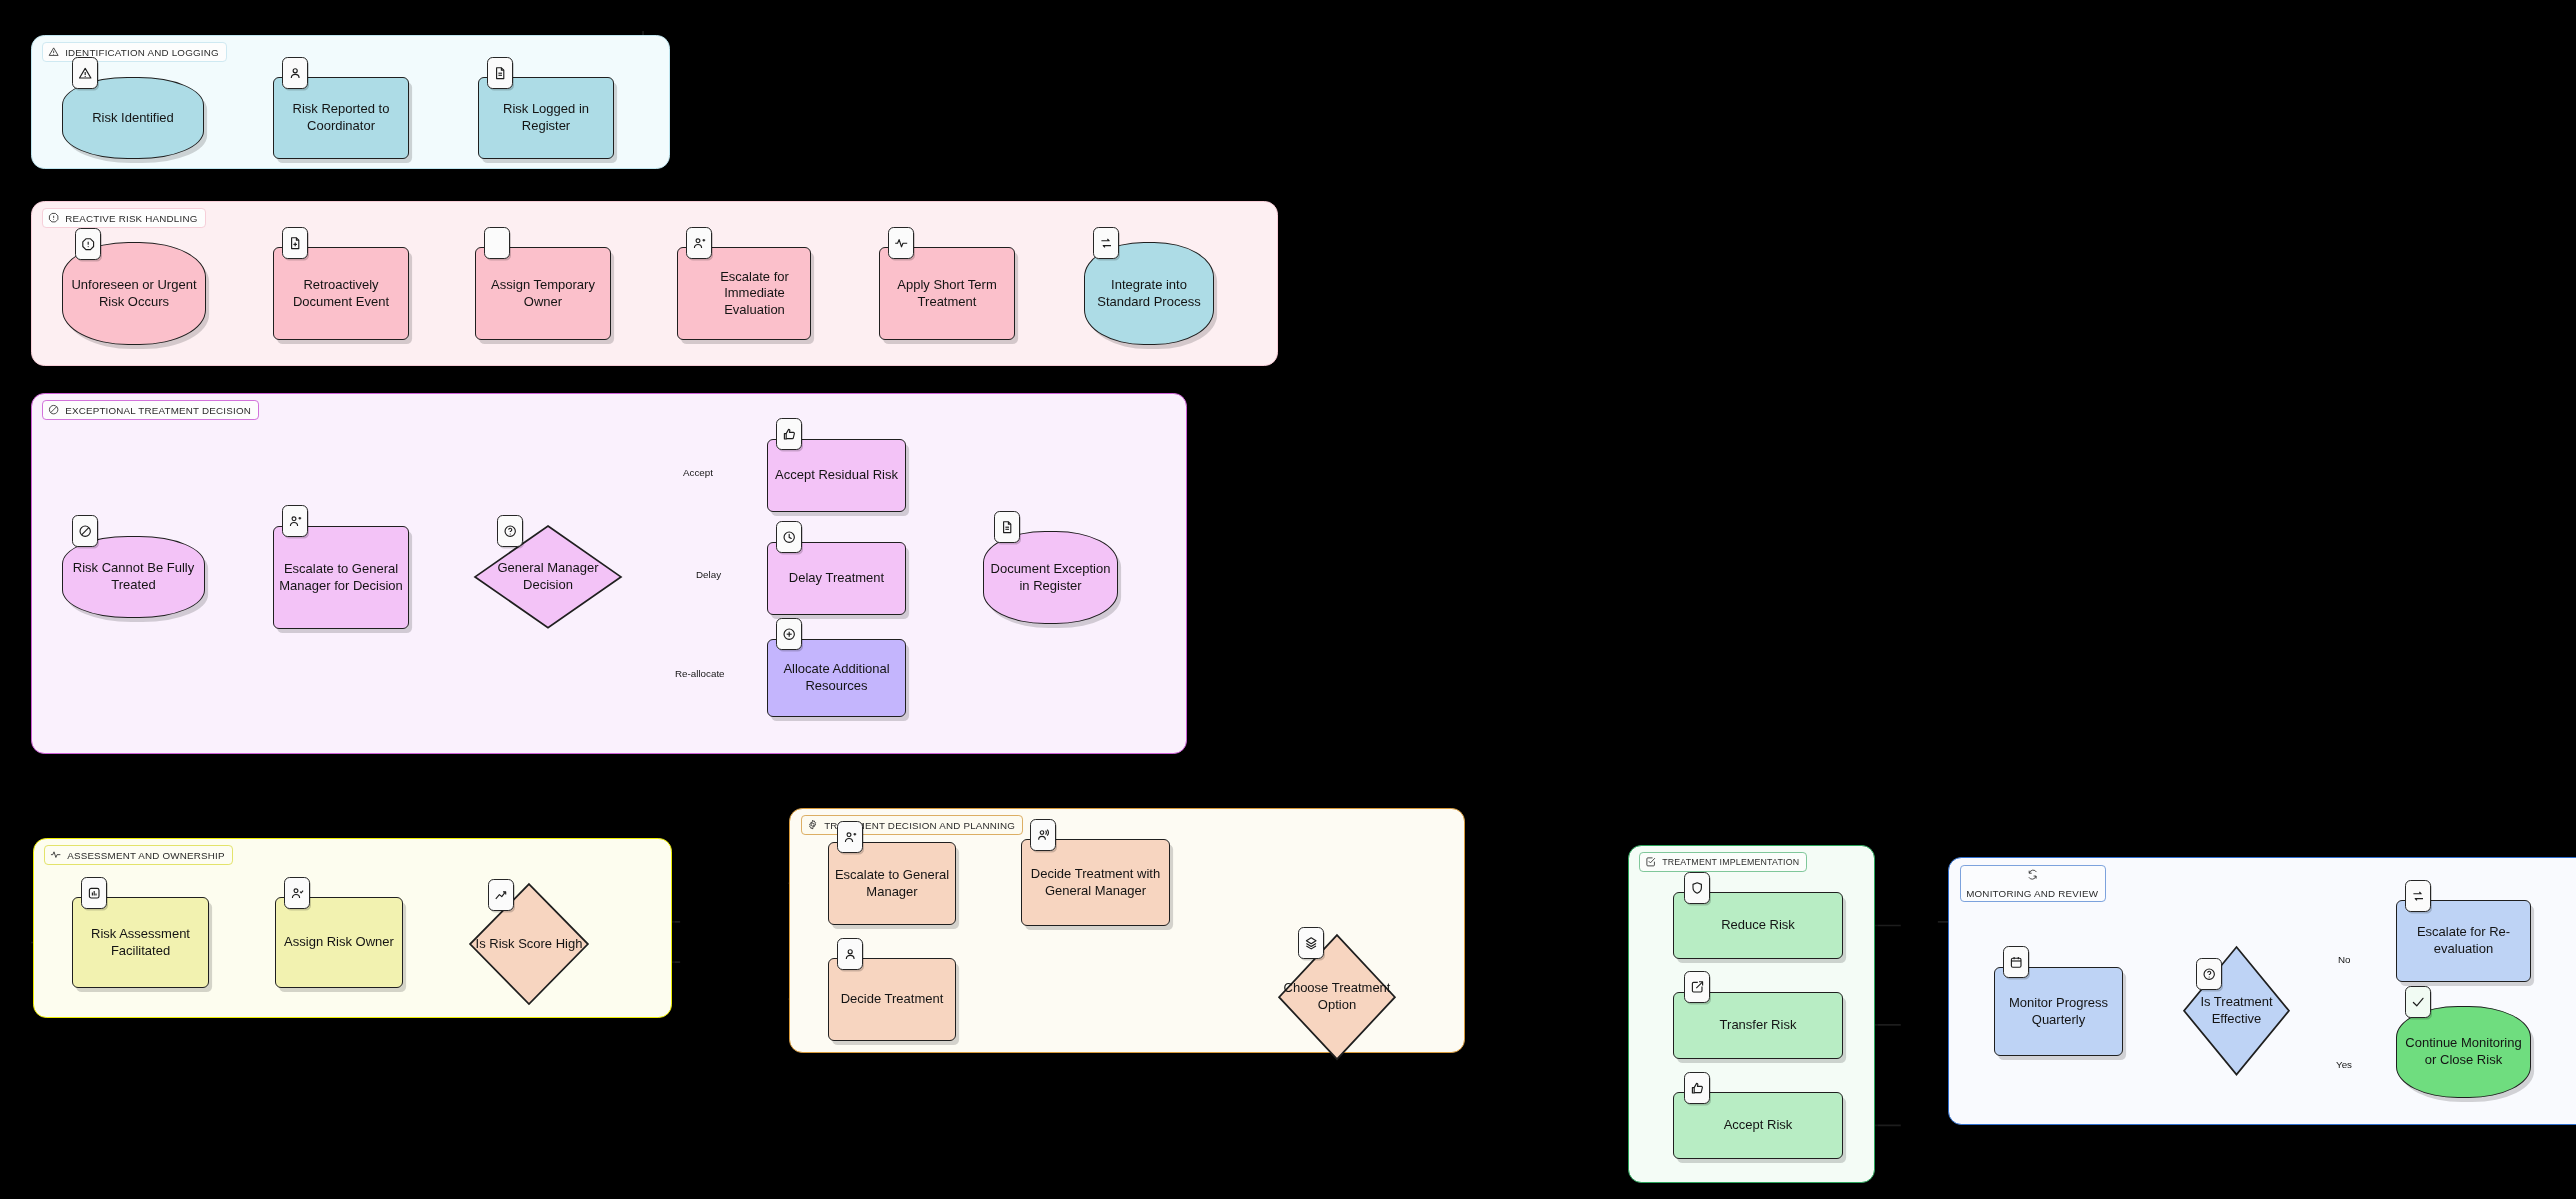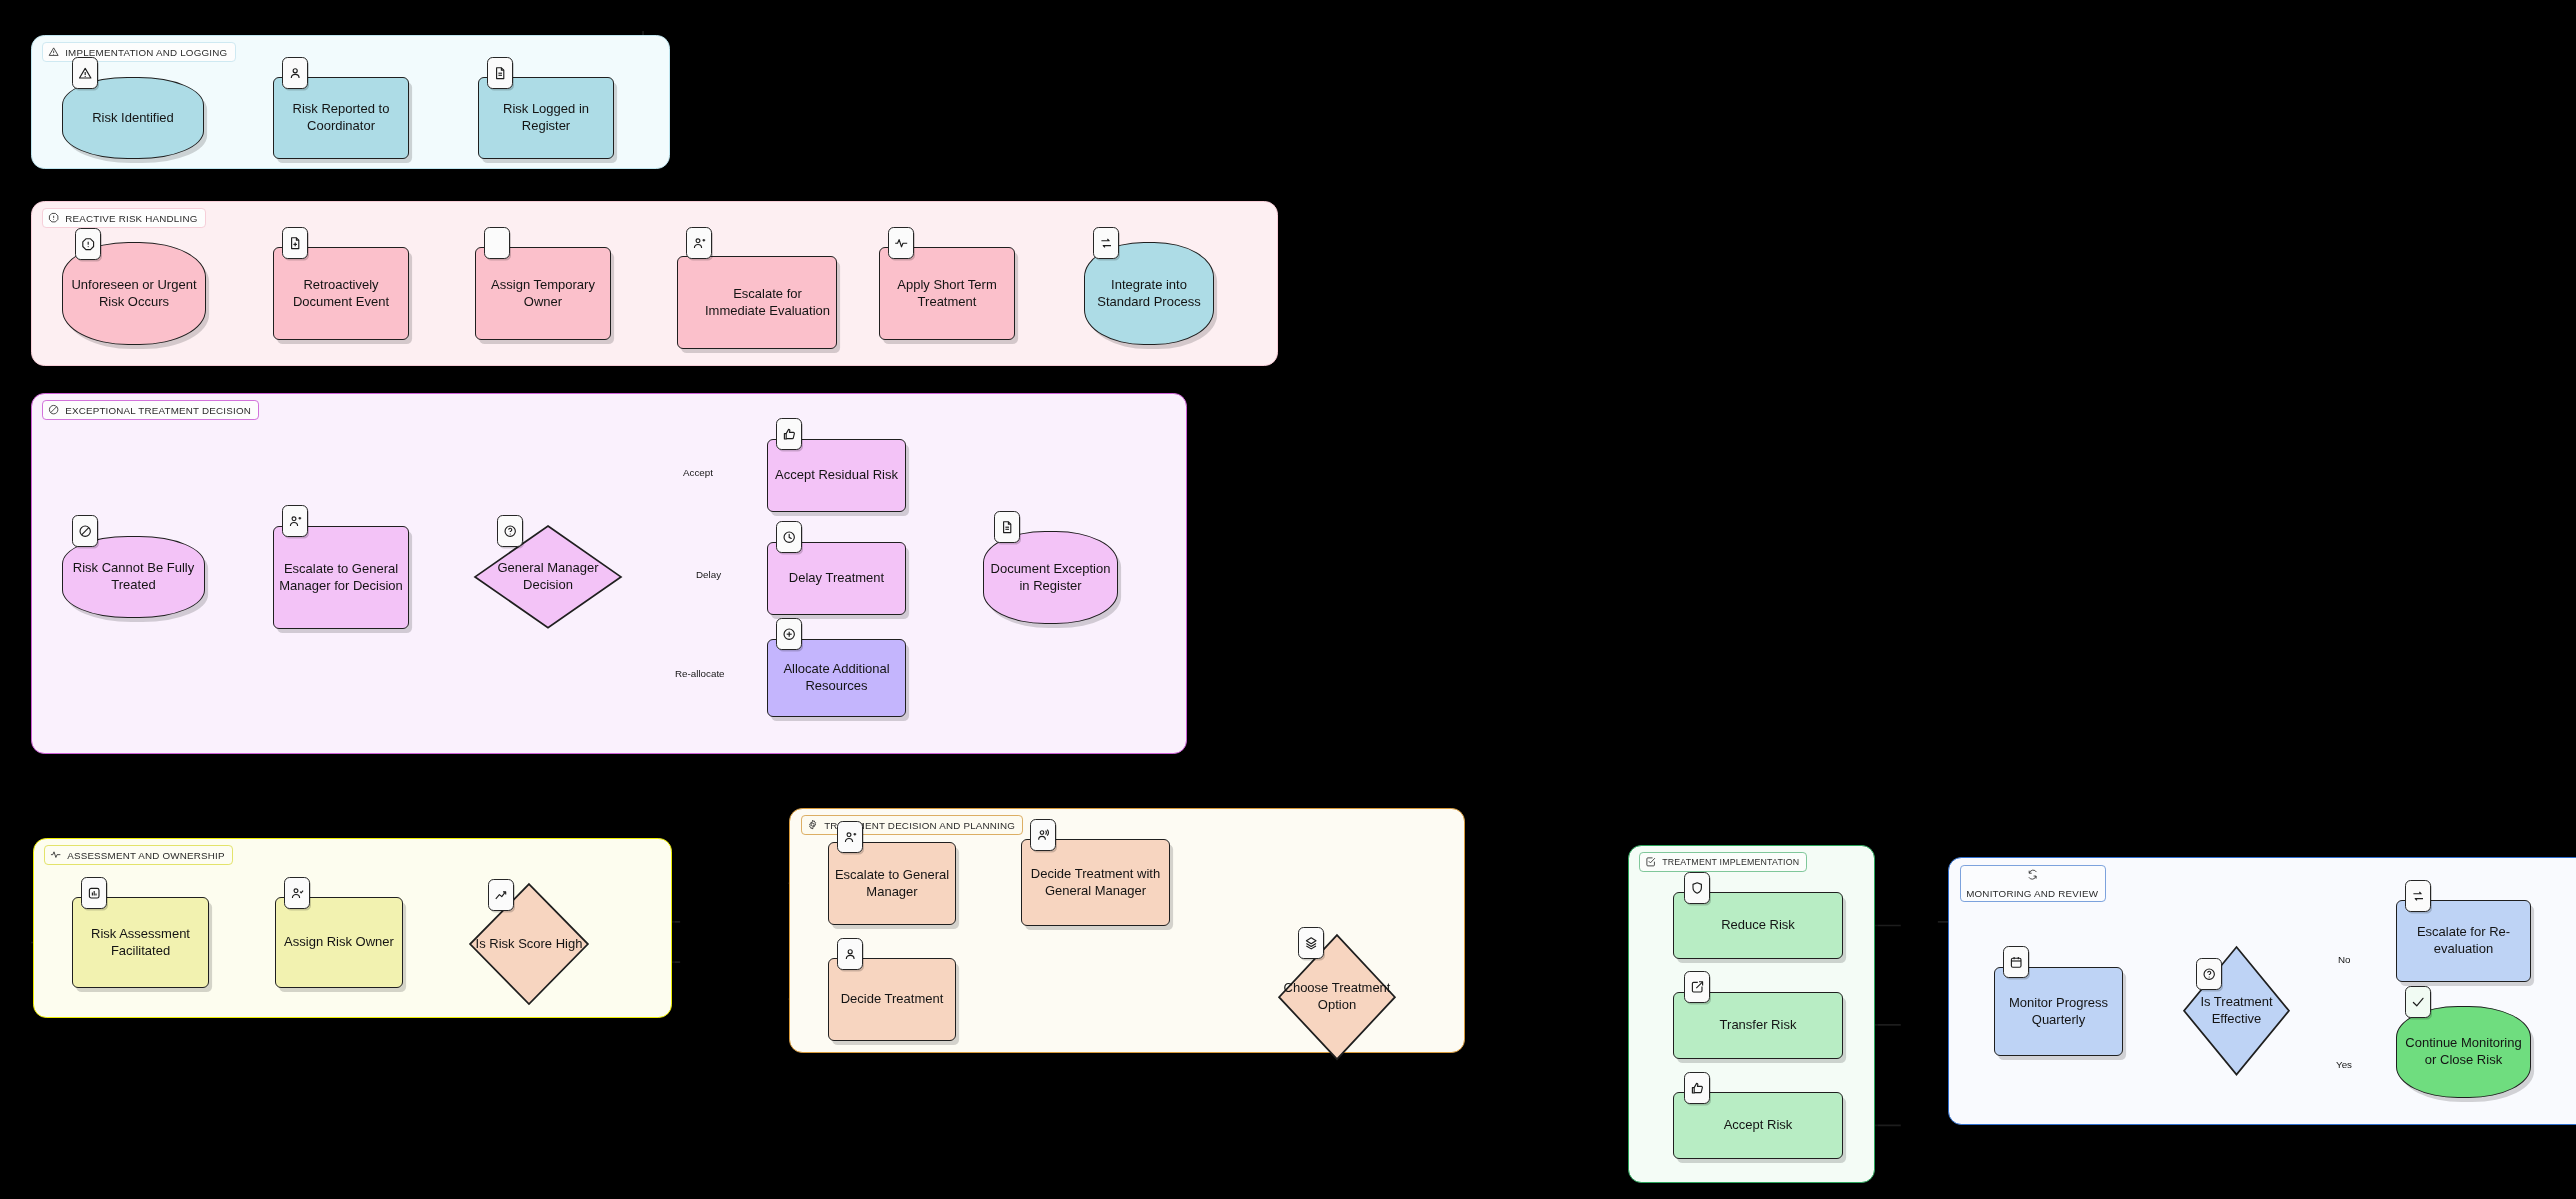--- a/index.html
+++ b/index.html
@@ -125,21 +125,21 @@
   <div class="sg-shadow" style="left:34px;top:39px;width:639px;height:134px;"></div>
   <div class="sg" style="left:31px;top:35px;width:639px;height:134px;background:#f2fbfd;border:1.5px solid #bfe5ef;"></div>
   <div class="sg-title" style="left:42px;top:42px;border:1px solid #cfe9f2;background:#fdfdfd;">
     <span>
       <svg viewBox="0 0 24 24" fill="none" stroke="#2b2b2b" stroke-width="1.8" stroke-linejoin="round">
           <path d="M12 4 L21.5 20 H2.5 Z"></path>
           <line x1="12" y1="10" x2="12" y2="15"></line>
           <circle cx="12" cy="17.6" r=".9" fill="#2b2b2b" stroke="none"></circle>
         </svg>
     </span>
-    <span>IMPLEMENTATION AND LOGGING</span>
+    <span>IDENTIFICATION AND LOGGING</span>
   </div>
 
   <div class="node stadium" style="left:62px;top:77px;width:142px;height:82px;background:#addce6;">
     <span class="lbl">Risk Identified</span>
   </div>
   <div class="badge" style="left:72px;top:57px;">
     <svg viewBox="0 0 24 24" fill="none" stroke="#1d1d1d" stroke-width="1.9" stroke-linejoin="round">
         <path d="M12 4 L21.5 20 H2.5 Z"></path>
         <line x1="12" y1="10" x2="12" y2="15"></line>
         <circle cx="12" cy="17.4" r=".95" fill="#1d1d1d" stroke="none"></circle>
@@ -202,21 +202,21 @@
         <line x1="12" y1="11" x2="12" y2="17"></line>
         <line x1="9" y1="14" x2="15" y2="14"></line>
       </svg>
   </div>
 
   <div class="node rect" style="left:475px;top:247px;width:136px;height:93px;background:#fbc0cb;">
     <span class="lbl">Assign Temporary Owner</span>
   </div>
   <div class="badge" style="left:484px;top:227px;"></div>
 
-  <div class="node rect" style="left:677px;top:256px;width:160px;height:93px;background:#fbc0cb;padding-left:21px;">
+  <div class="node rect" style="left:677px;top:247px;width:134px;height:93px;background:#fbc0cb;padding-left:21px;">
     <span class="lbl">Escalate for Immediate Evaluation</span>
   </div>
   <div class="badge" style="left:686px;top:227px;">
     <svg viewBox="0 0 24 24" fill="none" stroke="#1d1d1d" stroke-width="1.9">
         <circle cx="10" cy="8" r="3.2"></circle>
         <path d="M4 20c0-3.8 2.7-5.8 6-5.8s6 2 6 5.8"></path>
         <line x1="17.5" y1="7" x2="22" y2="7"></line>
         <line x1="19.75" y1="4.8" x2="19.75" y2="9.2"></line>
       </svg>
   </div>

